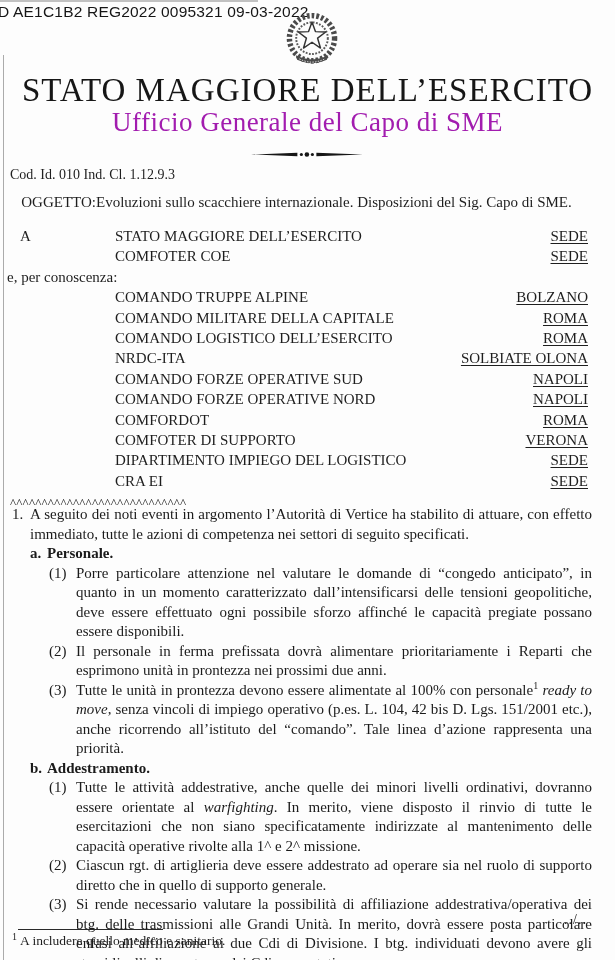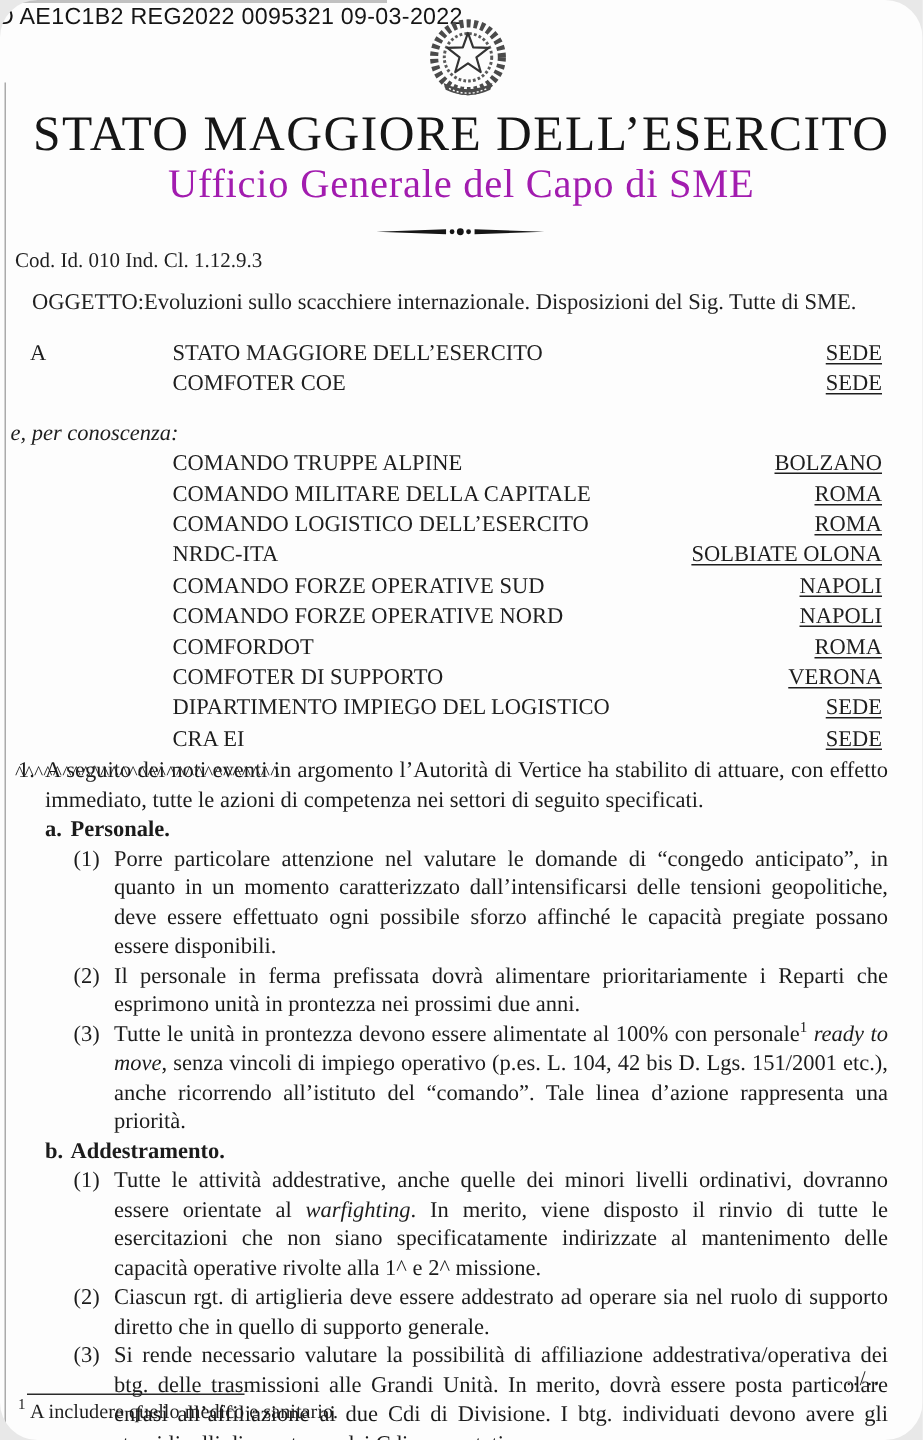--- a/index.html
+++ b/index.html
@@ -1,20 +1,19 @@
 <!DOCTYPE html>
 <html><head>
 <meta charset="utf-8">
 <style>
   html,body{margin:0;padding:0;background:#e8e8e8;}
   .page{
     position:relative;width:615px;height:960px;background:#fdfdfd;
     font-family:"Liberation Serif", serif;color:#1e1e1e;overflow:hidden;
     margin:0 auto;
-    border-radius:25px;
   }
   .scan-left{position:absolute;left:3px;top:55px;bottom:0;width:1px;background:#8f8f8f;opacity:.75;}
   .scan-top{position:absolute;left:0;top:0;width:258px;height:2px;background:#9a9a9a;opacity:.6;}
 
   .protocol{
     position:absolute;top:3px;left:-2px;
     font-family:"Liberation Sans", sans-serif;font-size:15.5px;color:#151515;
     letter-spacing:.2px;white-space:nowrap;
   }
   .emblem{position:absolute;left:282px;top:12px;width:60px;height:56px;}
@@ -32,21 +31,21 @@
   .cod{position:absolute;top:167px;left:10px;font-size:14px;}
 
   .oggetto{position:absolute;top:194px;left:10px;right:24px;display:flex;font-size:15px;text-align:right;}
   .og-label{flex:none;width:86px;}
 
   .recipients{position:absolute;top:226px;left:10px;right:27px;font-size:15px;}
   .addr-row{display:flex;align-items:baseline;line-height:20.4px;}
   .addr-label{flex:none;width:95px;padding-left:10px;}
   .addr-name{flex:1 1 auto;white-space:nowrap;overflow:hidden;}
   .addr-place{white-space:nowrap;text-decoration:underline;text-underline-offset:2px;}
-  .cc-label{font-style:italic;line-height:20.4px;margin-left:-3px;margin-top:12px;}
+  .cc-label{line-height:20.4px;margin-left:-3px;}
   .zigzag{line-height:15px;margin-top:4px;font-size:13px;letter-spacing:.2px;color:#222;}
 
   .docbody{
     position:absolute;top:505px;left:10px;right:23px;
     font-size:15px;line-height:19.5px;text-align:justify;color:#1b1b1b;
   }
   .b-para{position:relative;padding-left:20px;}
   .b-num{position:absolute;left:2px;top:0;}
   .sec-head{position:relative;padding-left:37px;font-weight:bold;text-align:left;}
   .sec-label{position:absolute;left:20px;}
@@ -85,21 +84,21 @@
     <polygon points="224,7 131,3.6 131,10.4" fill="#161616"></polygon>
     <circle cx="101" cy="7" r="3.2" fill="#161616"></circle>
     <circle cx="112" cy="7" r="4.6" fill="#161616"></circle>
     <circle cx="123" cy="7" r="3.2" fill="#161616"></circle>
   </svg>
 
   <div class="cod">Cod. Id. 010 Ind. Cl. 1.12.9.3</div>
 
   <div class="oggetto">
     <span class="og-label">OGGETTO:</span>
-    <span class="og-text">Evoluzioni sullo scacchiere internazionale. Disposizioni del Sig. Tutte di SME.</span>
+    <span class="og-text">Evoluzioni sullo scacchiere internazionale. Disposizioni del Sig. Capo di SME.</span>
   </div>
 
   <div class="recipients">
     <div>
         <div class="addr-row">
           <span class="addr-label">A</span>
           <span class="addr-name">STATO MAGGIORE DELL’ESERCITO</span>
           <span class="addr-place">SEDE</span>
         </div>
         <div class="addr-row">

